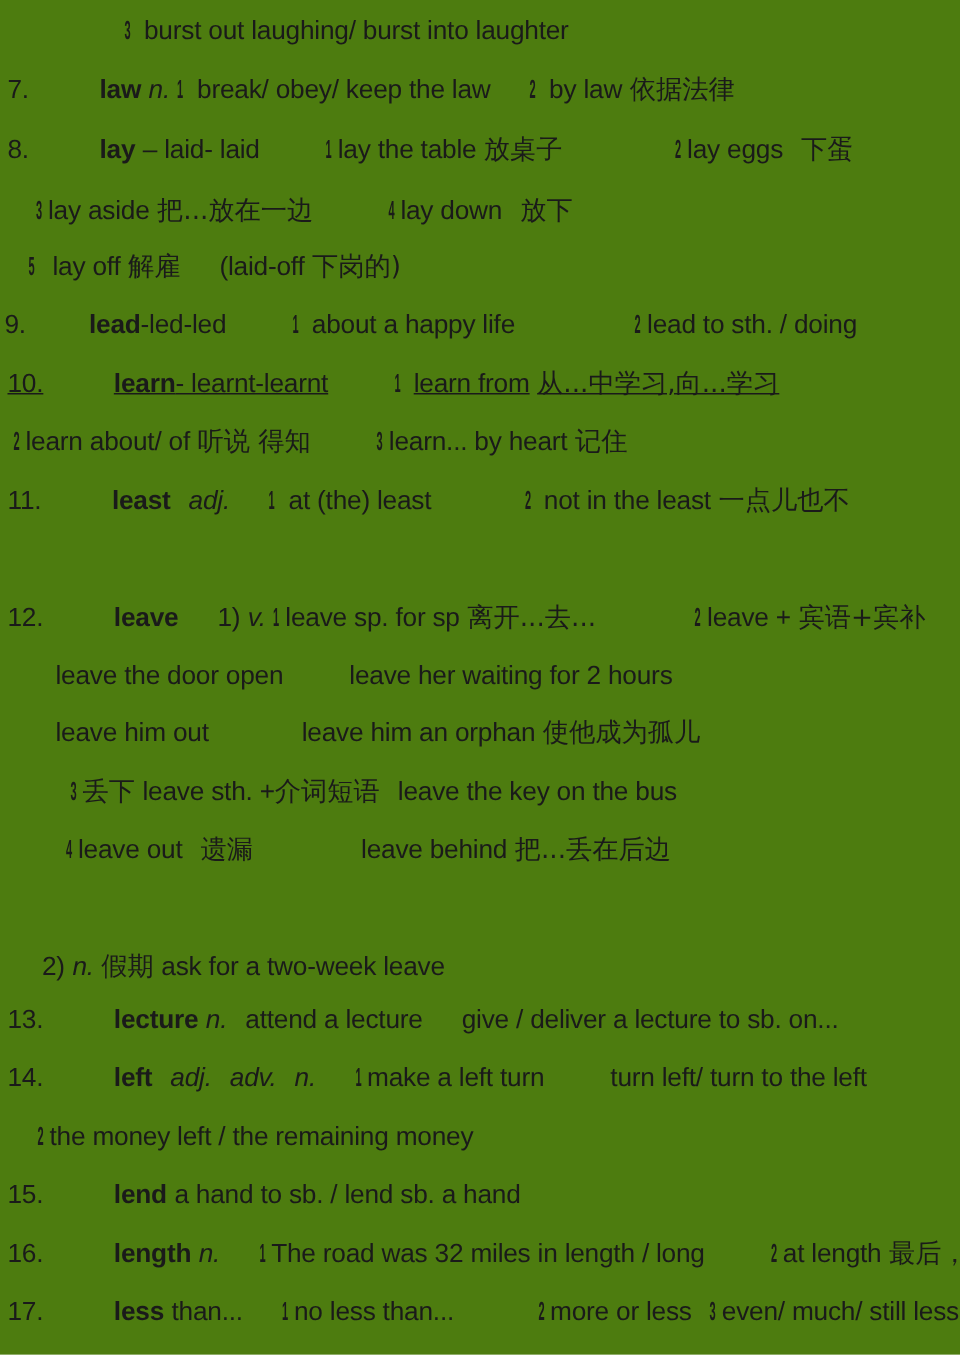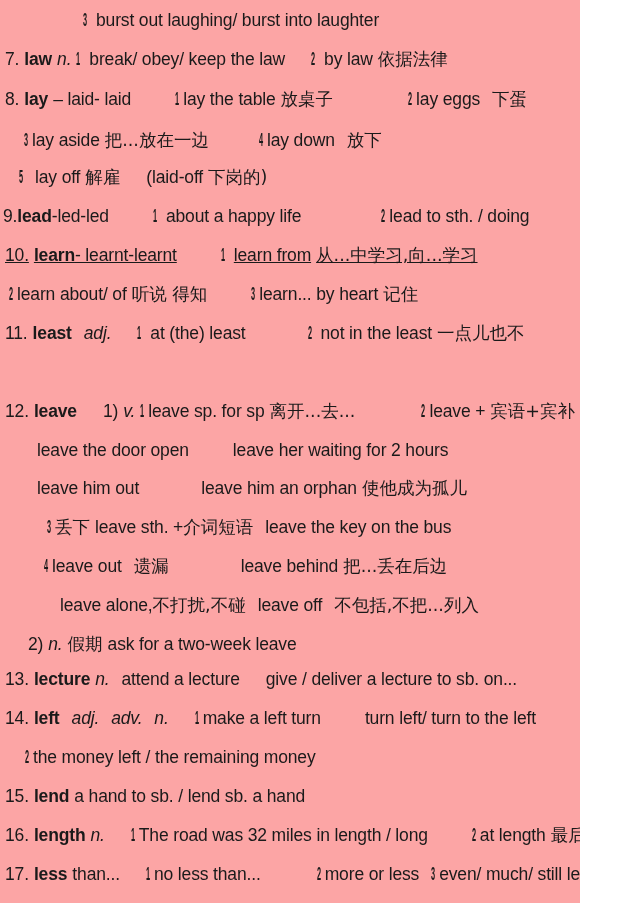--- a/index.html
+++ b/index.html
@@ -12,37 +12,37 @@
     width: 640px;
     height: 903px;
     overflow: hidden;
     font-family: "Liberation Sans", "DejaVu Sans", sans-serif;
     color: #161616;
     -webkit-font-smoothing: antialiased;
   }
 
   #page {
     position: relative;
-    width: 580px;
+    width: 640px;
     height: 903px;
-    background: #fca5a5;
+    background: #4d7c0f;
     overflow: hidden;
   }
 
   .line {
     position: absolute;
     white-space: nowrap;
     font-size: 17.5px;
     line-height: 22px;
     letter-spacing: -0.15px;
     color: #1a1a1a;
   }
 
   
-  .bold { font-weight: bold; }
+  .bold { font-weight: bold; margin-left: 42px; }
   
   .ital { font-style: italic; }
   .ital-sent { font-style: italic; }
 
   
   .cnum {
     display: inline-block;
     transform: scaleX(0.42);
     transform-origin: left center;
     width: 8px;
@@ -96,21 +96,20 @@
   <div class="line" style="left:5px; top:400px;"><span>12.</span><span class="sp-s"></span><span class="bold">leave</span><span class="sp-l"></span><span>1)</span><span class="sp-s"></span><span class="ital">v.</span><span class="sp-s"></span><span class="cnum">1</span><span>leave sp. for sp</span><span class="sp-s"></span><span class="cjk">离开...去...</span><span style="display:inline-block;width:66px;"></span><span class="cnum">2</span><span>leave +</span><span class="sp-s"></span><span class="cjk">宾语+宾补</span></div>
 
   <div class="line" style="left:37px; top:439px;"><span>leave the door open</span><span class="sp-xl"></span><span>leave her waiting for 2 hours</span></div>
 
   <div class="line" style="left:37px; top:477px;"><span>leave him out</span><span style="display:inline-block;width:62px;"></span><span>leave him an orphan</span><span class="sp-s"></span><span class="cjk">使他成为孤儿</span></div>
 
   <div class="line" style="left:47px; top:516px;"><span class="cnum">3</span><span class="cjk">丢下</span><span class="sp-s"></span><span>leave sth. +</span><span class="cjk">介词短语</span><span class="sp-m"></span><span>leave the key on the bus</span></div>
 
   <div class="line" style="left:44px; top:555px;"><span class="cnum">4</span><span>leave out</span><span class="sp-m"></span><span class="cjk">遗漏</span><span style="display:inline-block;width:72px;"></span><span>leave behind</span><span class="sp-s"></span><span class="cjk">把...丢在后边</span></div>
 
-  <div class="line" style="left:60px; top:594px;"><span>leave alone,</span><span class="cjk">不打扰,不碰</span><span class="sp-m"></span><span>leave off</span><span class="sp-m"></span><span class="cjk">不包括,不把...列入</span></div>
 
   <div class="line" style="left:28px; top:633px;"><span>2)</span><span class="sp-s"></span><span class="ital">n.</span><span class="sp-s"></span><span class="cjk">假期</span><span class="sp-s"></span><span>ask for a two-week leave</span></div>
 
   <div class="line" style="left:5px; top:668px;"><span>13.</span><span class="sp-s"></span><span class="bold">lecture</span><span class="sp-s"></span><span class="ital">n.</span><span class="sp-m"></span><span>attend a lecture</span><span class="sp-l"></span><span>give / deliver a lecture to sb. on...</span></div>
 
   <div class="line" style="left:5px; top:707px;"><span>14.</span><span class="sp-s"></span><span class="bold">left</span><span class="sp-m"></span><span class="ital">adj.</span><span class="sp-m"></span><span class="ital">adv.</span><span class="sp-m"></span><span class="ital">n.</span><span class="sp-l"></span><span class="cnum">1</span><span>make a left turn</span><span class="sp-xl"></span><span>turn left/ turn to the left</span></div>
 
   <div class="line" style="left:25px; top:746px;"><span class="cnum">2</span><span>the money left / the remaining money</span></div>
 
   <div class="line" style="left:5px; top:785px;"><span>15.</span><span class="sp-s"></span><span class="bold">lend</span><span class="sp-s"></span><span>a hand to sb. / lend sb. a hand</span></div>

